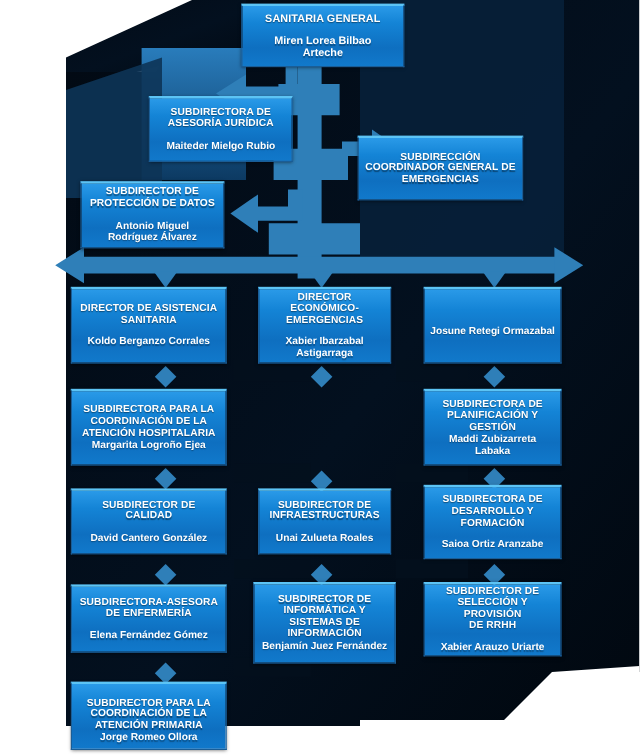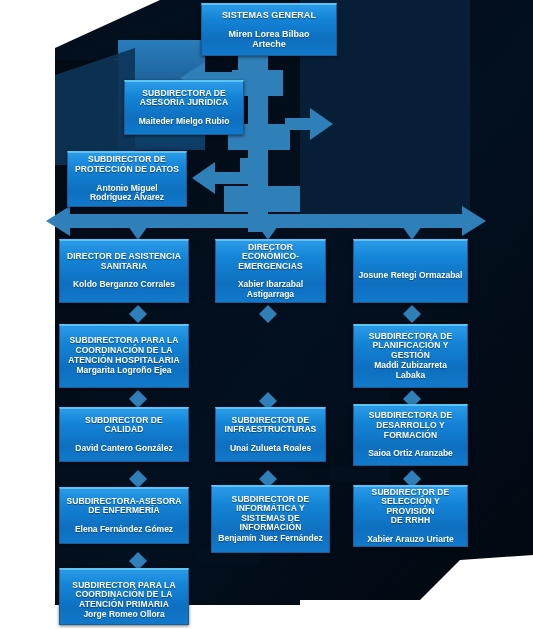--- a/index.html
+++ b/index.html
@@ -139,31 +139,36 @@
       <rect x="330" y="300" width="60" height="18"></rect>
       <rect x="195" y="386" width="64" height="16"></rect>
       <rect x="330" y="386" width="60" height="16"></rect>
       <rect x="195" y="466" width="64" height="16"></rect>
       <rect x="330" y="466" width="60" height="16"></rect>
       <rect x="195" y="548" width="64" height="16"></rect>
     </g>
   </svg>
 
   <div class="box" style="left:201px; top:3px; width:136px; height:53px;">
-    <div class="title t9">SISTEMAS GENERAL</div>
+    <div class="title t9">SANITARIA GENERAL</div>
     <div class="person t9 gap">Miren Lorea Bilbao
 Arteche</div>
   </div>
 
   <div class="box" style="left:124px; top:80px; width:120px; height:55px;">
     <div class="title t85">SUBDIRECTORA DE
 ASESORÍA JURÍDICA</div>
     <div class="person t85 gap">Maiteder Mielgo Rubio</div>
   </div>
 
+  <div class="box" style="left:298px; top:113px; width:138px; height:54px;">
+    <div class="title t85">SUBDIRECCIÓN
+COORDINADOR GENERAL DE
+EMERGENCIAS</div>
+  </div>
 
   <div class="box" style="left:67px; top:151px; width:120px; height:56px;">
     <div class="title t85">SUBDIRECTOR DE
 PROTECCIÓN DE DATOS</div>
     <div class="person t85 gap">Antonio Miguel
 Rodríguez Álvarez</div>
   </div>
 
   <div class="box" style="left:59px; top:239px; width:130px; height:64px;">
     <div class="title t85">DIRECTOR DE ASISTENCIA

